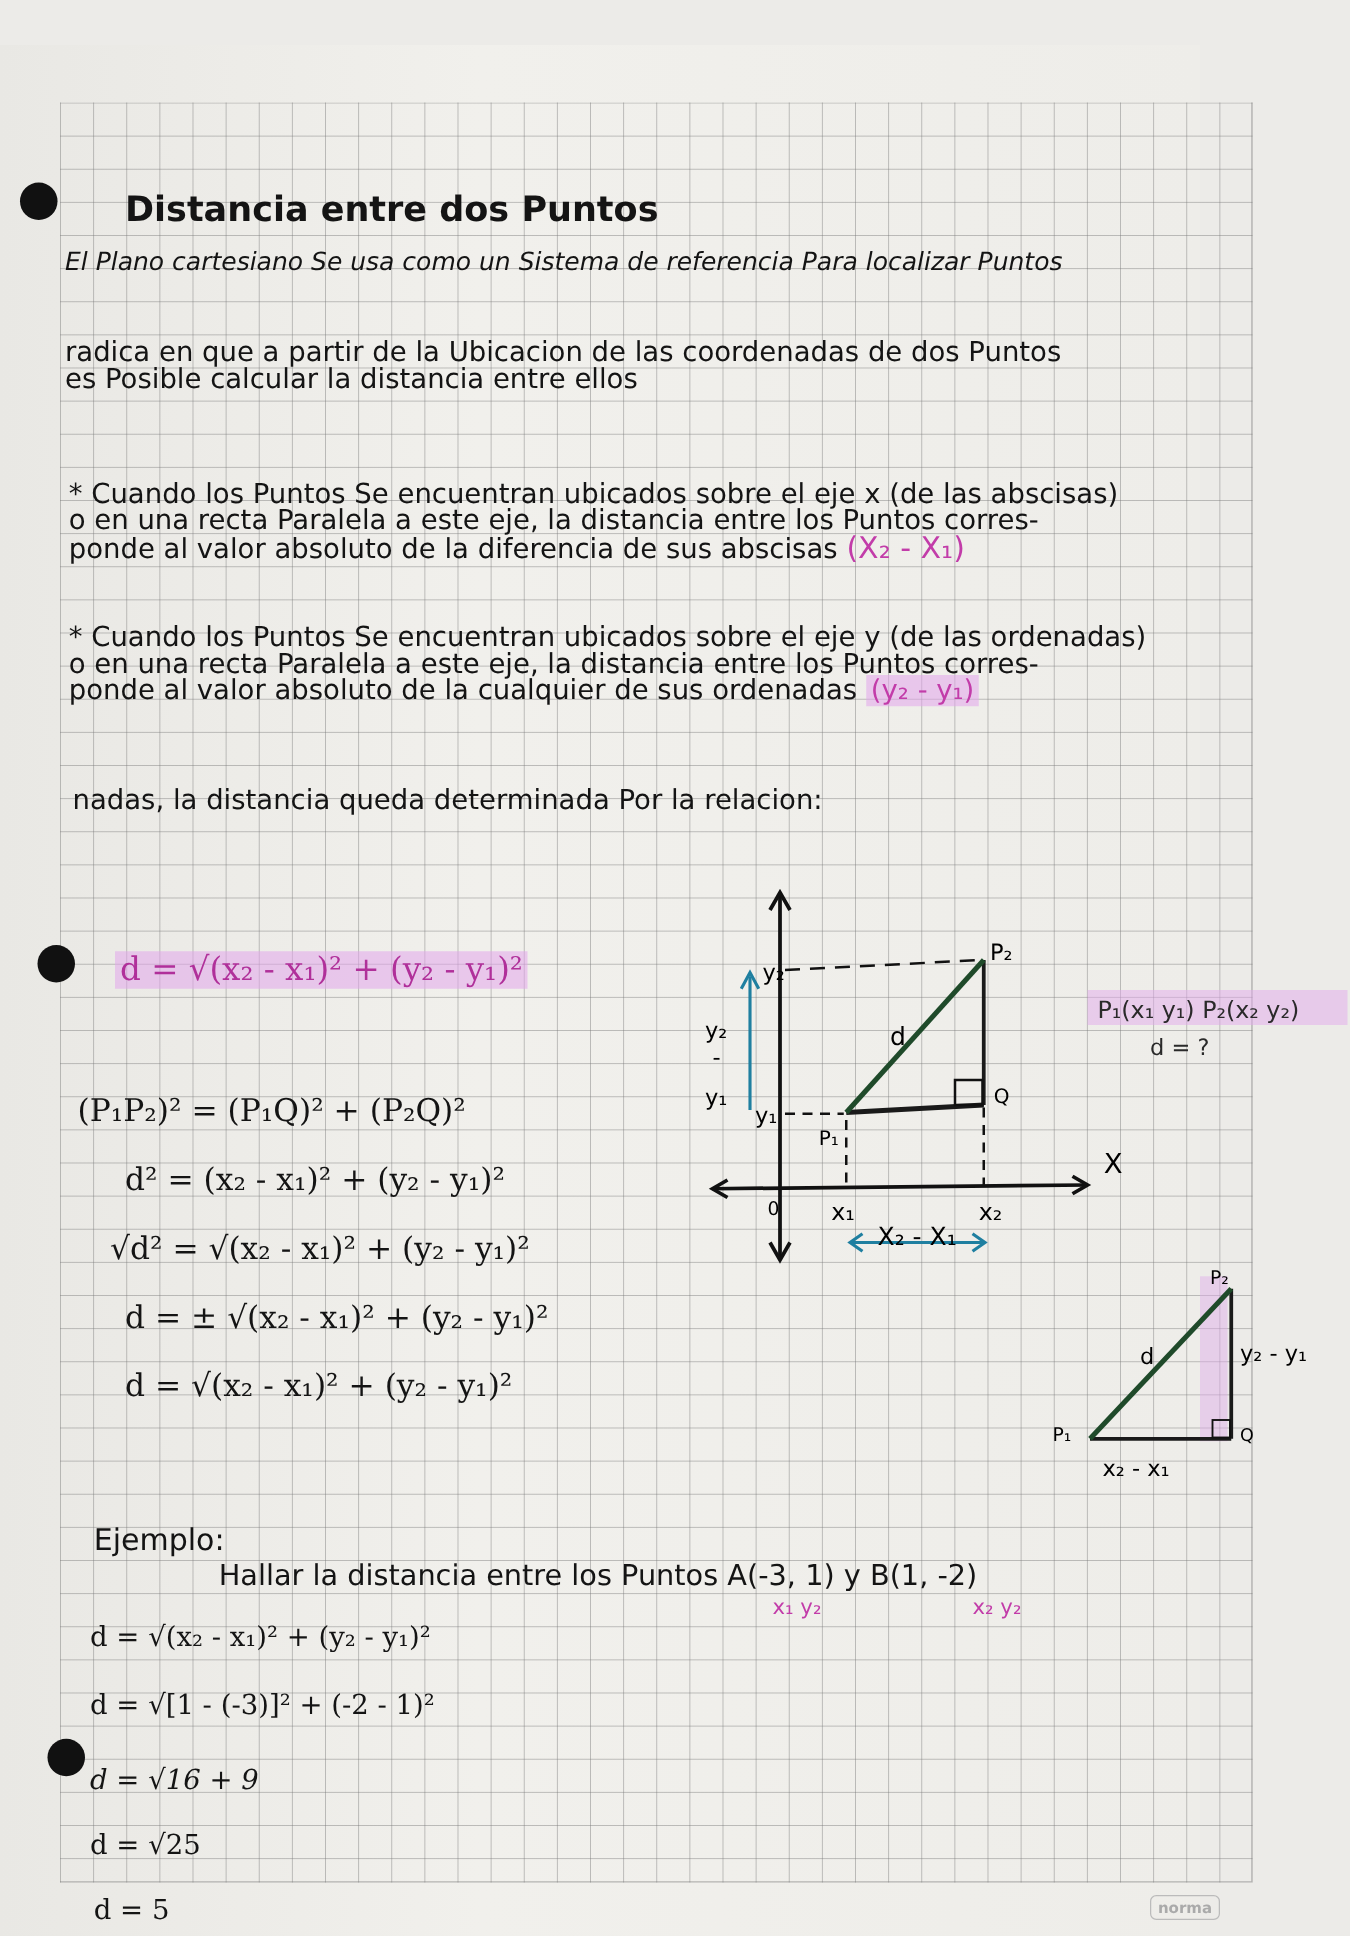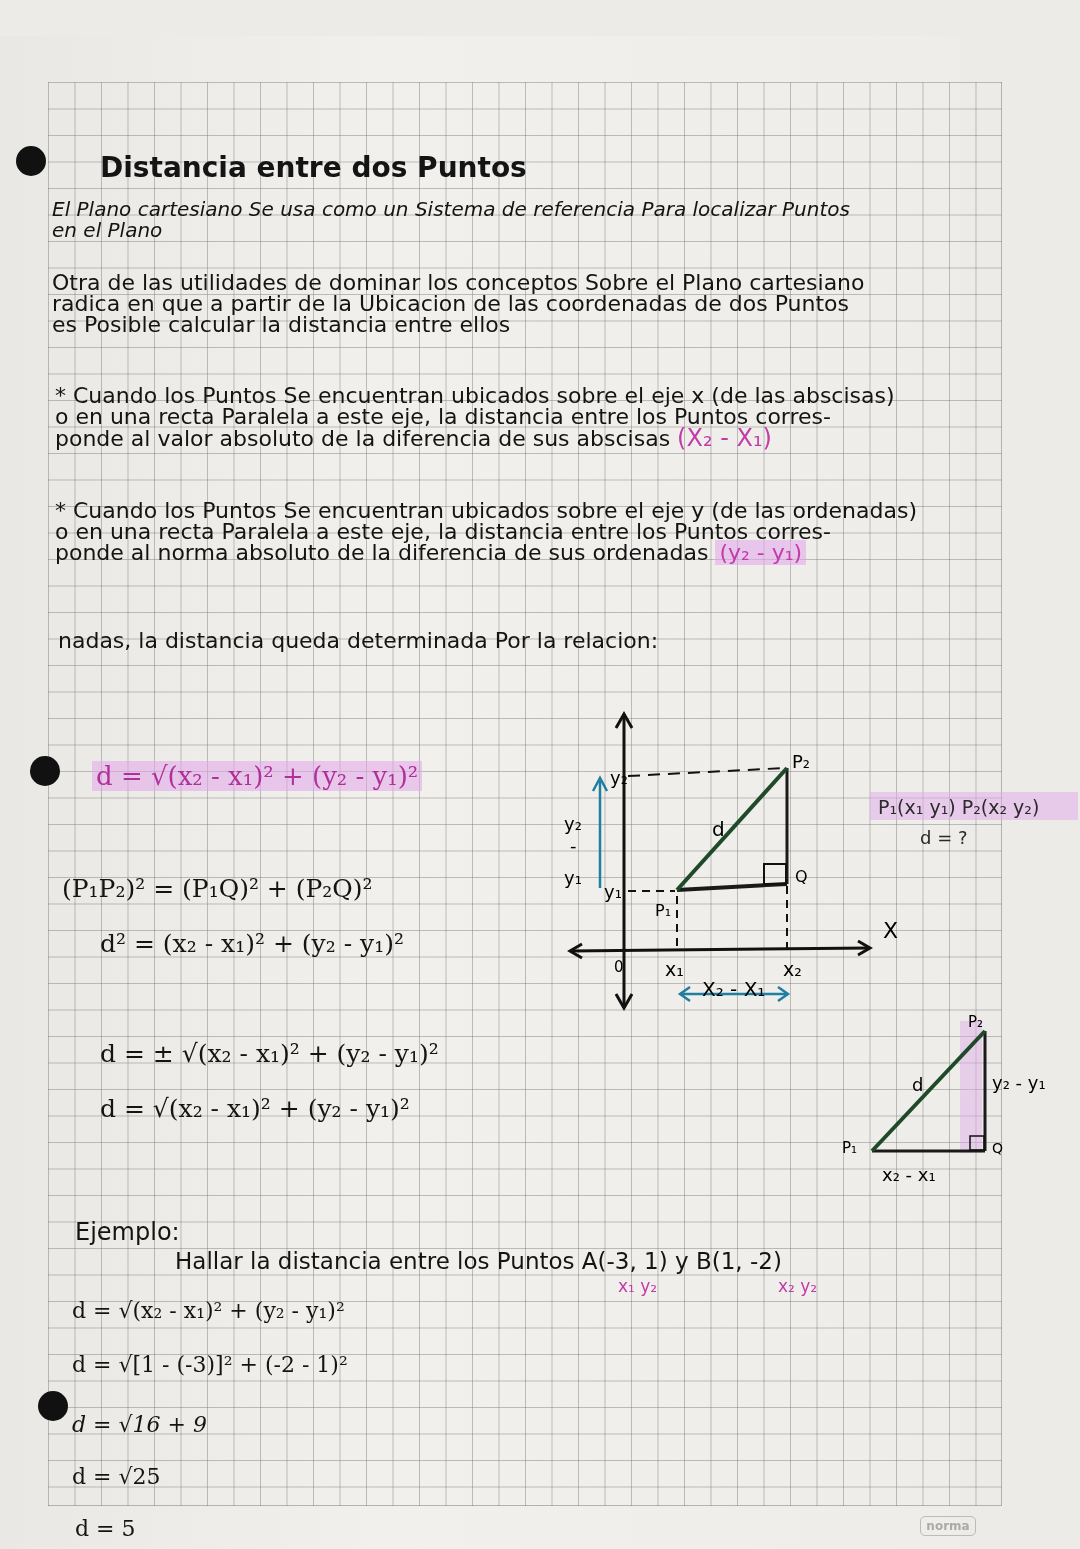--- a/index.html
+++ b/index.html
@@ -45,51 +45,50 @@
   <div class="grid"></div>
 
   <div class="hole" style="left:16px;top:110px;"></div>
   <div class="hole" style="left:30px;top:720px;"></div>
   <div class="hole" style="left:38px;top:1355px;"></div>
 
   <div class="hw title" style="left:100px;top:115px;">Distancia entre dos Puntos</div>
 
   <div class="hw para" style="left:52px;top:163px;font-size:20px;font-style:italic;">
     <div>El Plano cartesiano Se usa como un Sistema de referencia Para localizar Puntos</div>
-    <div>en el Plano</div>
   </div>
 
   <div class="hw para" style="left:52px;top:237px;font-size:22px;">
-    <div>Otra de las utilidades de dominar los conceptos Sobre el Plano cartesiano</div>
     <div>radica en que a partir de la Ubicacion de las coordenadas de dos Puntos</div>
     <div>es Posible calcular la distancia entre ellos</div>
   </div>
 
   <div class="hw para" style="left:55px;top:350px;font-size:22px;">
     <div>* Cuando los Puntos Se encuentran ubicados sobre el eje x (de las abscisas)</div>
     <div>o en una recta Paralela a este eje, la distancia entre los Puntos corres-</div>
     <div><span>ponde al valor absoluto de la diferencia de sus abscisas</span> <span class="pink" style="font-size:24px;">(X₂ - X₁)</span></div>
   </div>
 
   <div class="hw para" style="left:55px;top:465px;font-size:22px;">
     <div>* Cuando los Puntos Se encuentran ubicados sobre el eje y (de las ordenadas)</div>
     <div>o en una recta Paralela a este eje, la distancia entre los Puntos corres-</div>
-    <div><span>ponde al norma absoluto de la diferencia de sus ordenadas</span> <span class="pink hl">(y₂ - y₁)</span></div>
+    <div><span>ponde al valor absoluto de la cualquier de sus ordenadas</span> <span class="pink hl">(y₂ - y₁)</span></div>
   </div>
 
   <div class="hw para" style="left:58px;top:595px;font-size:22px;">
     <div>nadas, la distancia queda determinada Por la relacion:</div>
   </div>
 
   <div class="hw math" style="left:92px;top:725px;font-size:26px;">
     <span class="hl pink" style="color:#b0309a;">d = √(x₂ - x₁)² + (y₂ - y₁)²</span>
   </div>
 
   <div class="hw math" style="left:62px;top:838px;">(P₁P₂)² = (P₁Q)² + (P₂Q)²</div>
   <div class="hw math" style="left:100px;top:893px;">d² = (x₂ - x₁)² + (y₂ - y₁)²</div>
+  <div class="hw math" style="left:88px;top:948px;">√d² = √(x₂ - x₁)² + (y₂ - y₁)²</div>
   <div class="hw math" style="left:100px;top:1003px;">d = ± √(x₂ - x₁)² + (y₂ - y₁)²</div>
   <div class="hw math" style="left:100px;top:1058px;">d = √(x₂ - x₁)² + (y₂ - y₁)²</div>
 
   <svg style="position:absolute;left:540px;top:670px;" width="540" height="320">
     <line x1="84" y1="10" x2="84" y2="300" stroke="#111" stroke-width="3"></line>
     <polyline points="76,22 84,8 92,22" fill="none" stroke="#111" stroke-width="3"></polyline>
     <polyline points="76,288 84,302 92,288" fill="none" stroke="#111" stroke-width="3"></polyline>
     <line x1="30" y1="245" x2="330" y2="242" stroke="#111" stroke-width="3"></line>
     <polyline points="42,238 30,245 42,252" fill="none" stroke="#111" stroke-width="3"></polyline>
     <polyline points="318,235 330,242 318,249" fill="none" stroke="#111" stroke-width="3"></polyline>

